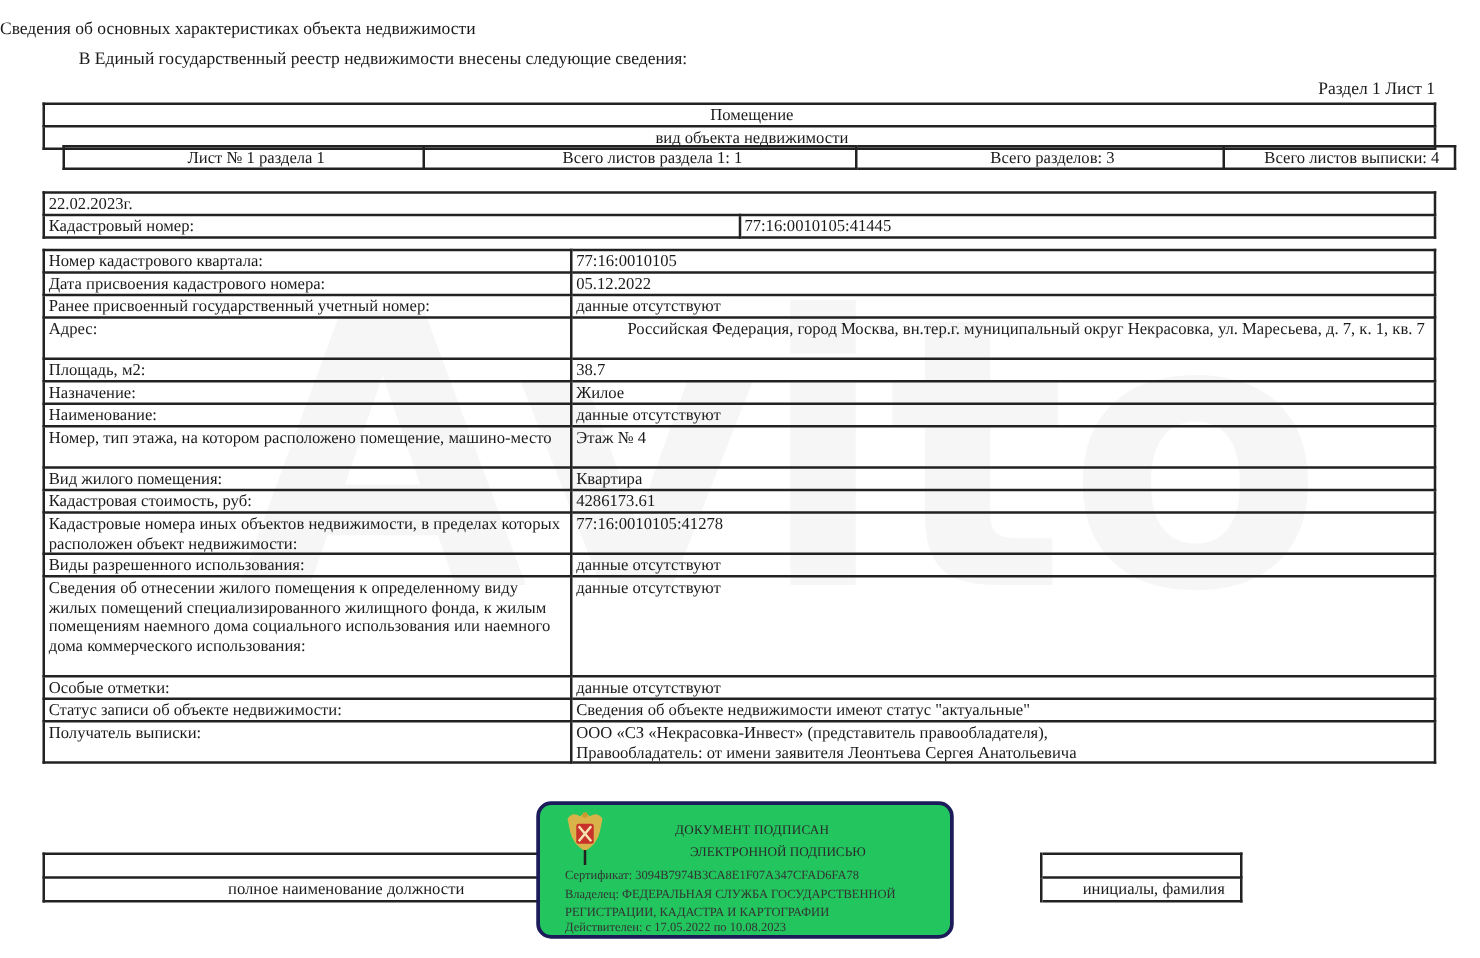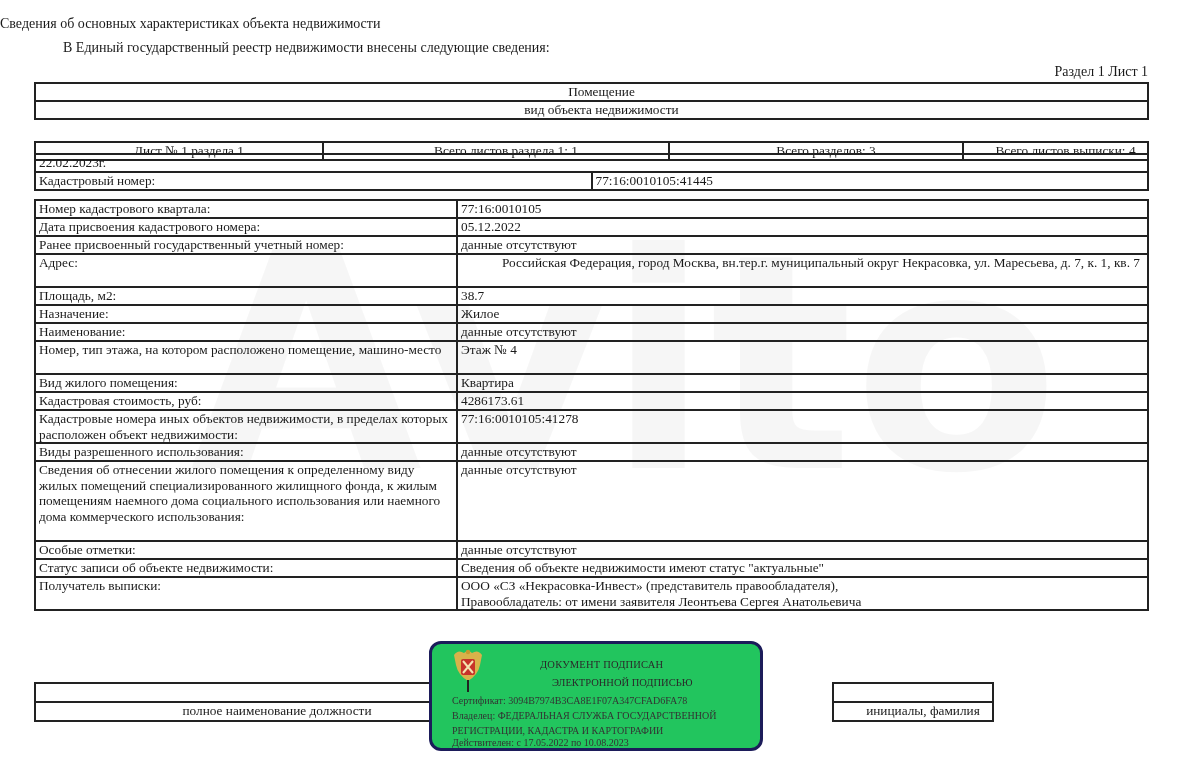--- a/index.html
+++ b/index.html
@@ -12,21 +12,21 @@
   .title { left: 0; width: 1184px; top: 16px; font-size: 14px; }
   .intro { left: 35px; top: 40px; font-size: 14px; margin-left: 28px; }
   .section-ref { right: 36px; top: 64px; font-size: 14px; }
 
   table { border-collapse: collapse; position: absolute; left: 34px; width: 1115px; table-layout: fixed; }
   td { border: 2px solid #222; padding: 0 3px; line-height: 15.5px; vertical-align: top; overflow: hidden; }
   .center td { text-align: center; padding-left: 23px; }
 
   #t-head { top: 82px; }
   #t-head td { height: 16px; }
-  #t-sheets { top: 141px; }
+  #t-sheets { top: 116px; margin-left: 16px; }
   #t-sheets td { height: 16px; }
   #t-cad { top: 153px; }
   #t-cad td { height: 16px; }
   #t-main { top: 199px; }
   #t-main td.k { width: 414px; }
   .h1 td { height: 16px; }
   .h2 td { height: 31px; }
   .h5 td { height: 78px; }
 
   #t-sign { top: 682px; left: 34px; width: 960px; }

